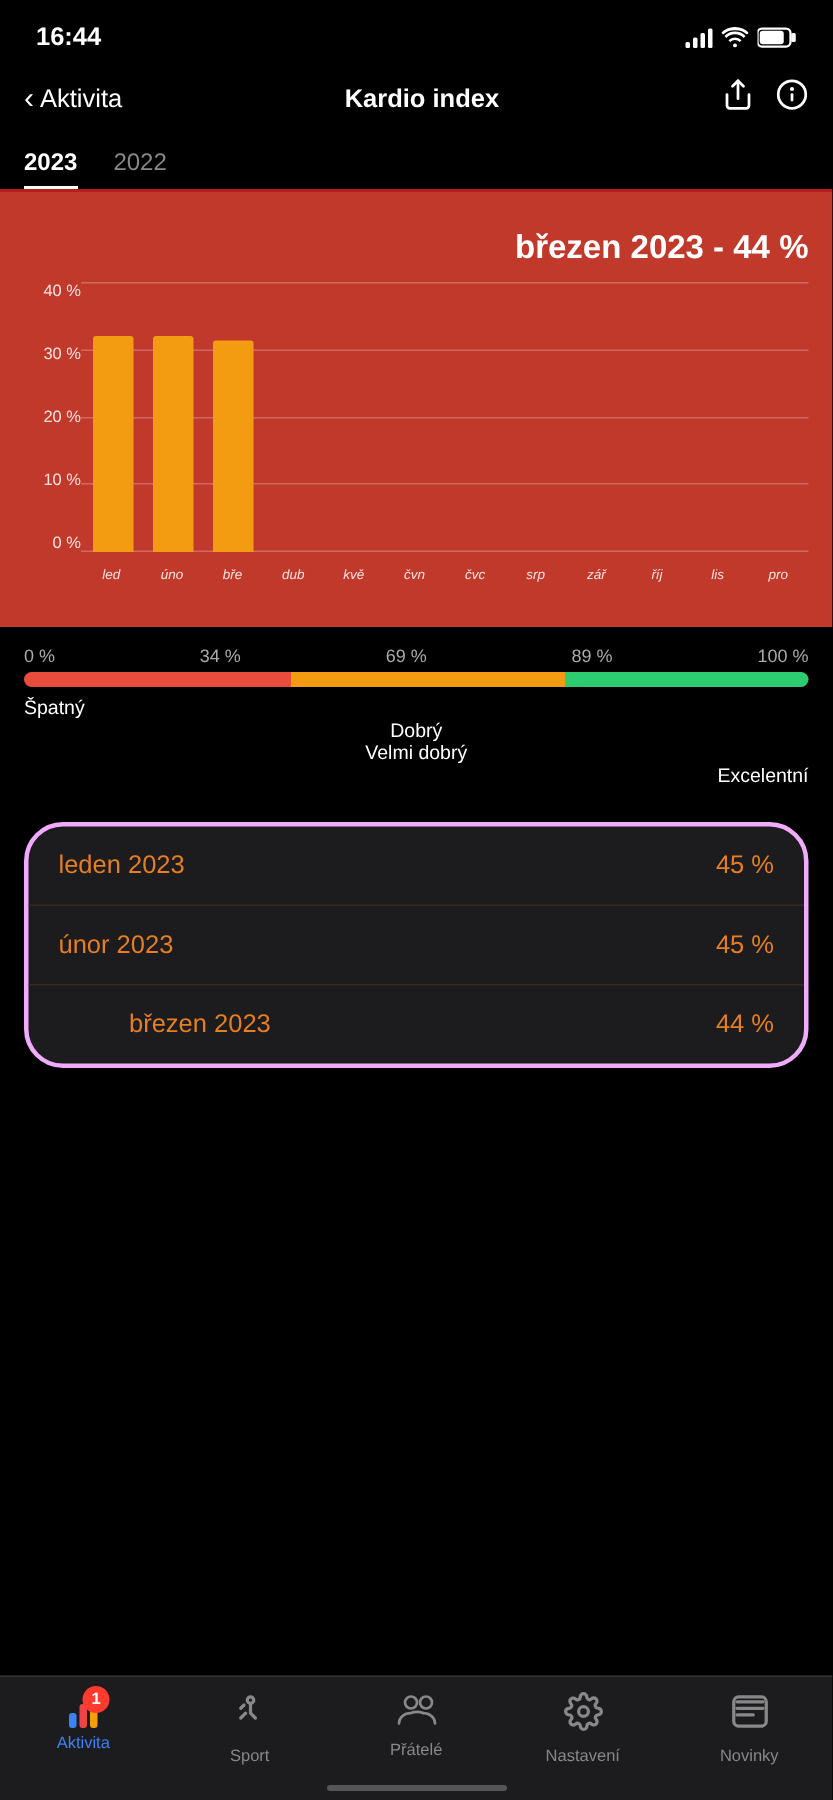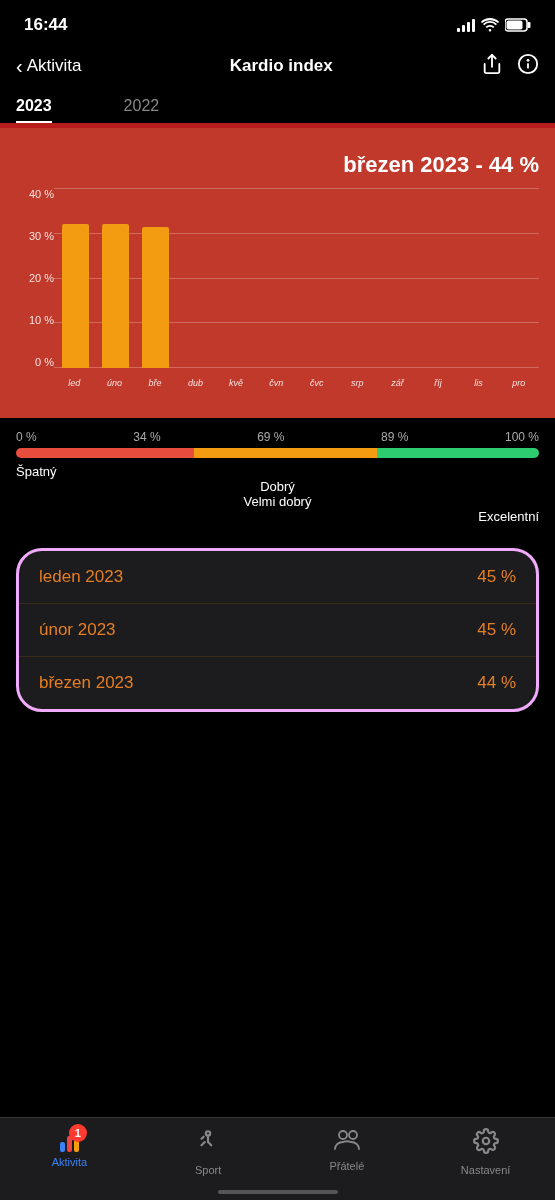--- a/index.html
+++ b/index.html
@@ -74,24 +74,23 @@
     }
     .nav-icon {
       color: #fff;
       font-size: 20px;
     }
 
     
     .tabs {
       display: flex;
       padding: 0 16px;
-      border-bottom: 5px solid #b91c1c;
+      border-bottom: 2px solid #b91c1c;
       height: 40px;
       align-items: flex-end;
-      gap: 48px;
     }
     .tab {
       font-size: 16px;
       font-weight: 500;
       padding: 8px 12px 8px 0;
       margin-right: 12px;
       cursor: pointer;
       position: relative;
     }
     .tab.active {
@@ -248,20 +247,21 @@
     }
     .table-row {
       display: flex;
       justify-content: space-between;
       align-items: center;
       padding: 16px 20px;
       border-bottom: 1px solid #3a2a1a;
     }
     .table-row:last-child {
       border-bottom: none;
+      margin-left: 47px;
     }
     .table-row-label {
       font-size: 17px;
       color: #e67e22;
       font-weight: 500;
     }
     .table-row-value {
       font-size: 17px;
       color: #e67e22;
       font-weight: 500;
@@ -540,15 +540,24 @@
   <div class="nav-item">
     <div class="nav-item-icon">
       <svg width="26" height="26" viewBox="0 0 24 24" fill="none" stroke="#888" stroke-width="2" stroke-linecap="round" stroke-linejoin="round">
         <circle cx="12" cy="12" r="3"></circle>
         <path d="M19.4 15a1.65 1.65 0 0 0 .33 1.82l.06.06a2 2 0 1 1-2.83 2.83l-.06-.06a1.65 1.65 0 0 0-1.82-.33 1.65 1.65 0 0 0-1 1.51V21a2 2 0 1 1-4 0v-.09A1.65 1.65 0 0 0 9 19.4a1.65 1.65 0 0 0-1.82.33l-.06.06a2 2 0 1 1-2.83-2.83l.06-.06A1.65 1.65 0 0 0 4.68 15a1.65 1.65 0 0 0-1.51-1H3a2 2 0 1 1 0-4h.09A1.65 1.65 0 0 0 4.6 9a1.65 1.65 0 0 0-.33-1.82l-.06-.06a2 2 0 1 1 2.83-2.83l.06.06A1.65 1.65 0 0 0 9 4.68a1.65 1.65 0 0 0 1-1.51V3a2 2 0 1 1 4 0v.09a1.65 1.65 0 0 0 1 1.51 1.65 1.65 0 0 0 1.82-.33l.06-.06a2 2 0 1 1 2.83 2.83l-.06.06A1.65 1.65 0 0 0 19.4 9a1.65 1.65 0 0 0 1.51 1H21a2 2 0 1 1 0 4h-.09a1.65 1.65 0 0 0-1.51 1z"></path>
       </svg>
     </div>
     <span class="nav-item-label">Nastavení</span>
   </div>
 
+  <div class="nav-item">
+    <div class="nav-item-icon">
+      <svg width="26" height="26" viewBox="0 0 24 24" fill="none" stroke="#888" stroke-width="2" stroke-linecap="round" stroke-linejoin="round">
+        <path d="M4 6h16M4 10h16M4 14h10"></path>
+        <rect x="2" y="3" width="20" height="18" rx="3"></rect>
+      </svg>
+    </div>
+    <span class="nav-item-label">Novinky</span>
+  </div>
 
   <div class="home-indicator"></div>
 </div>
 
 </body></html>

